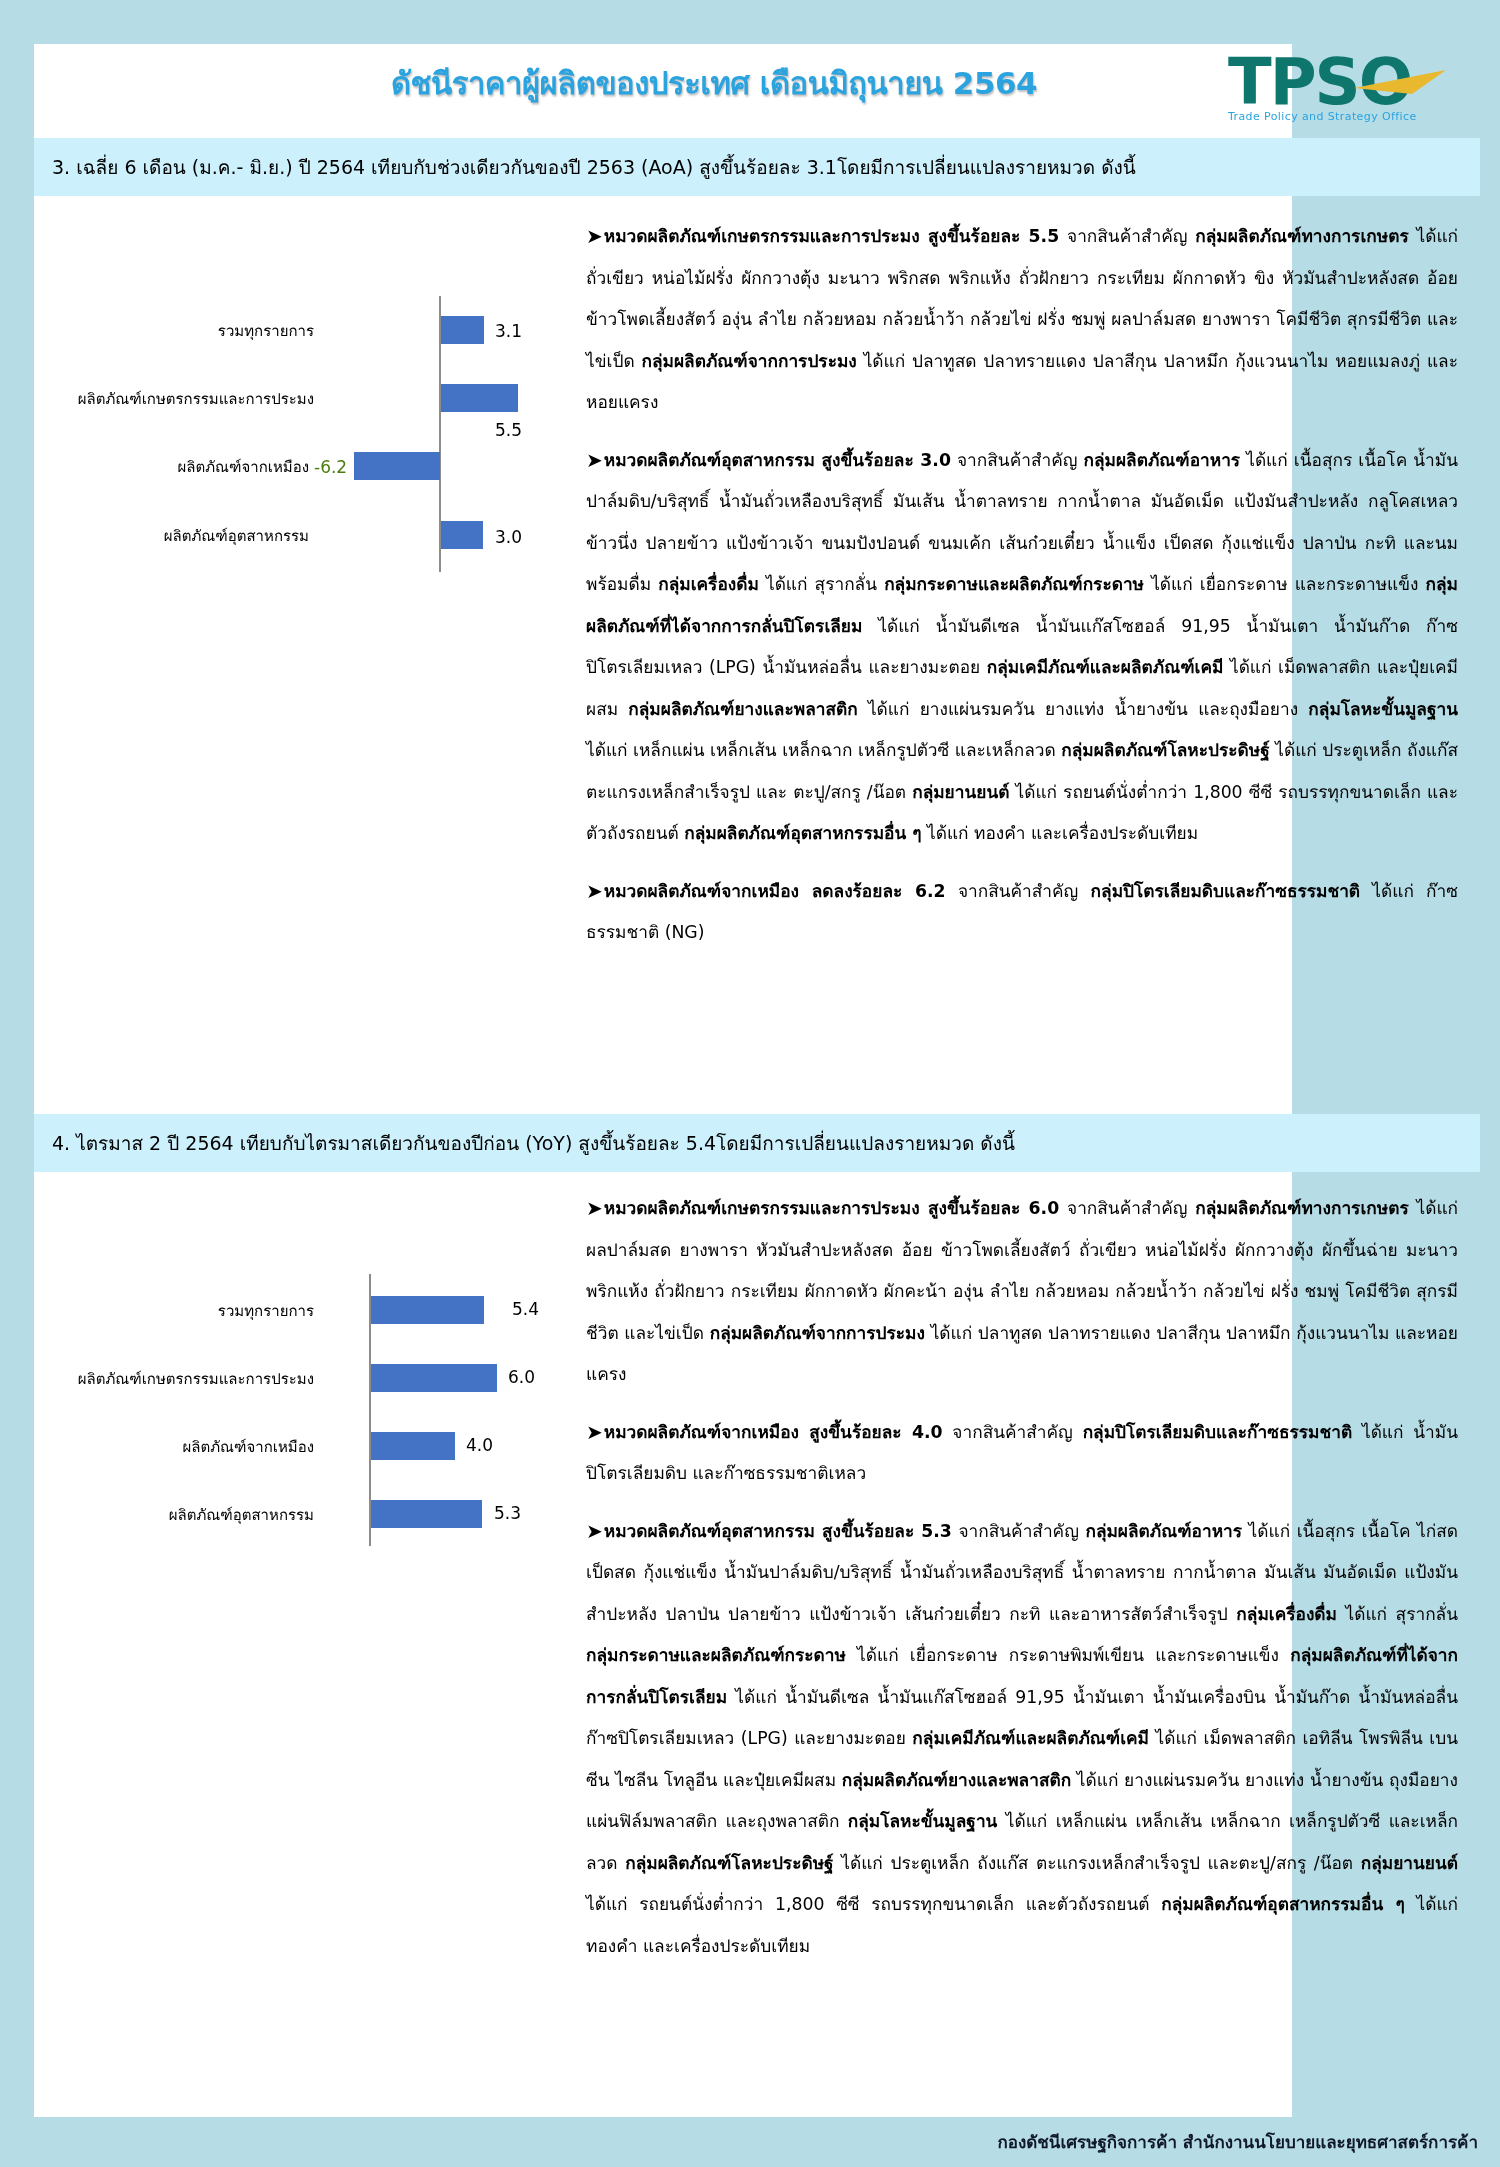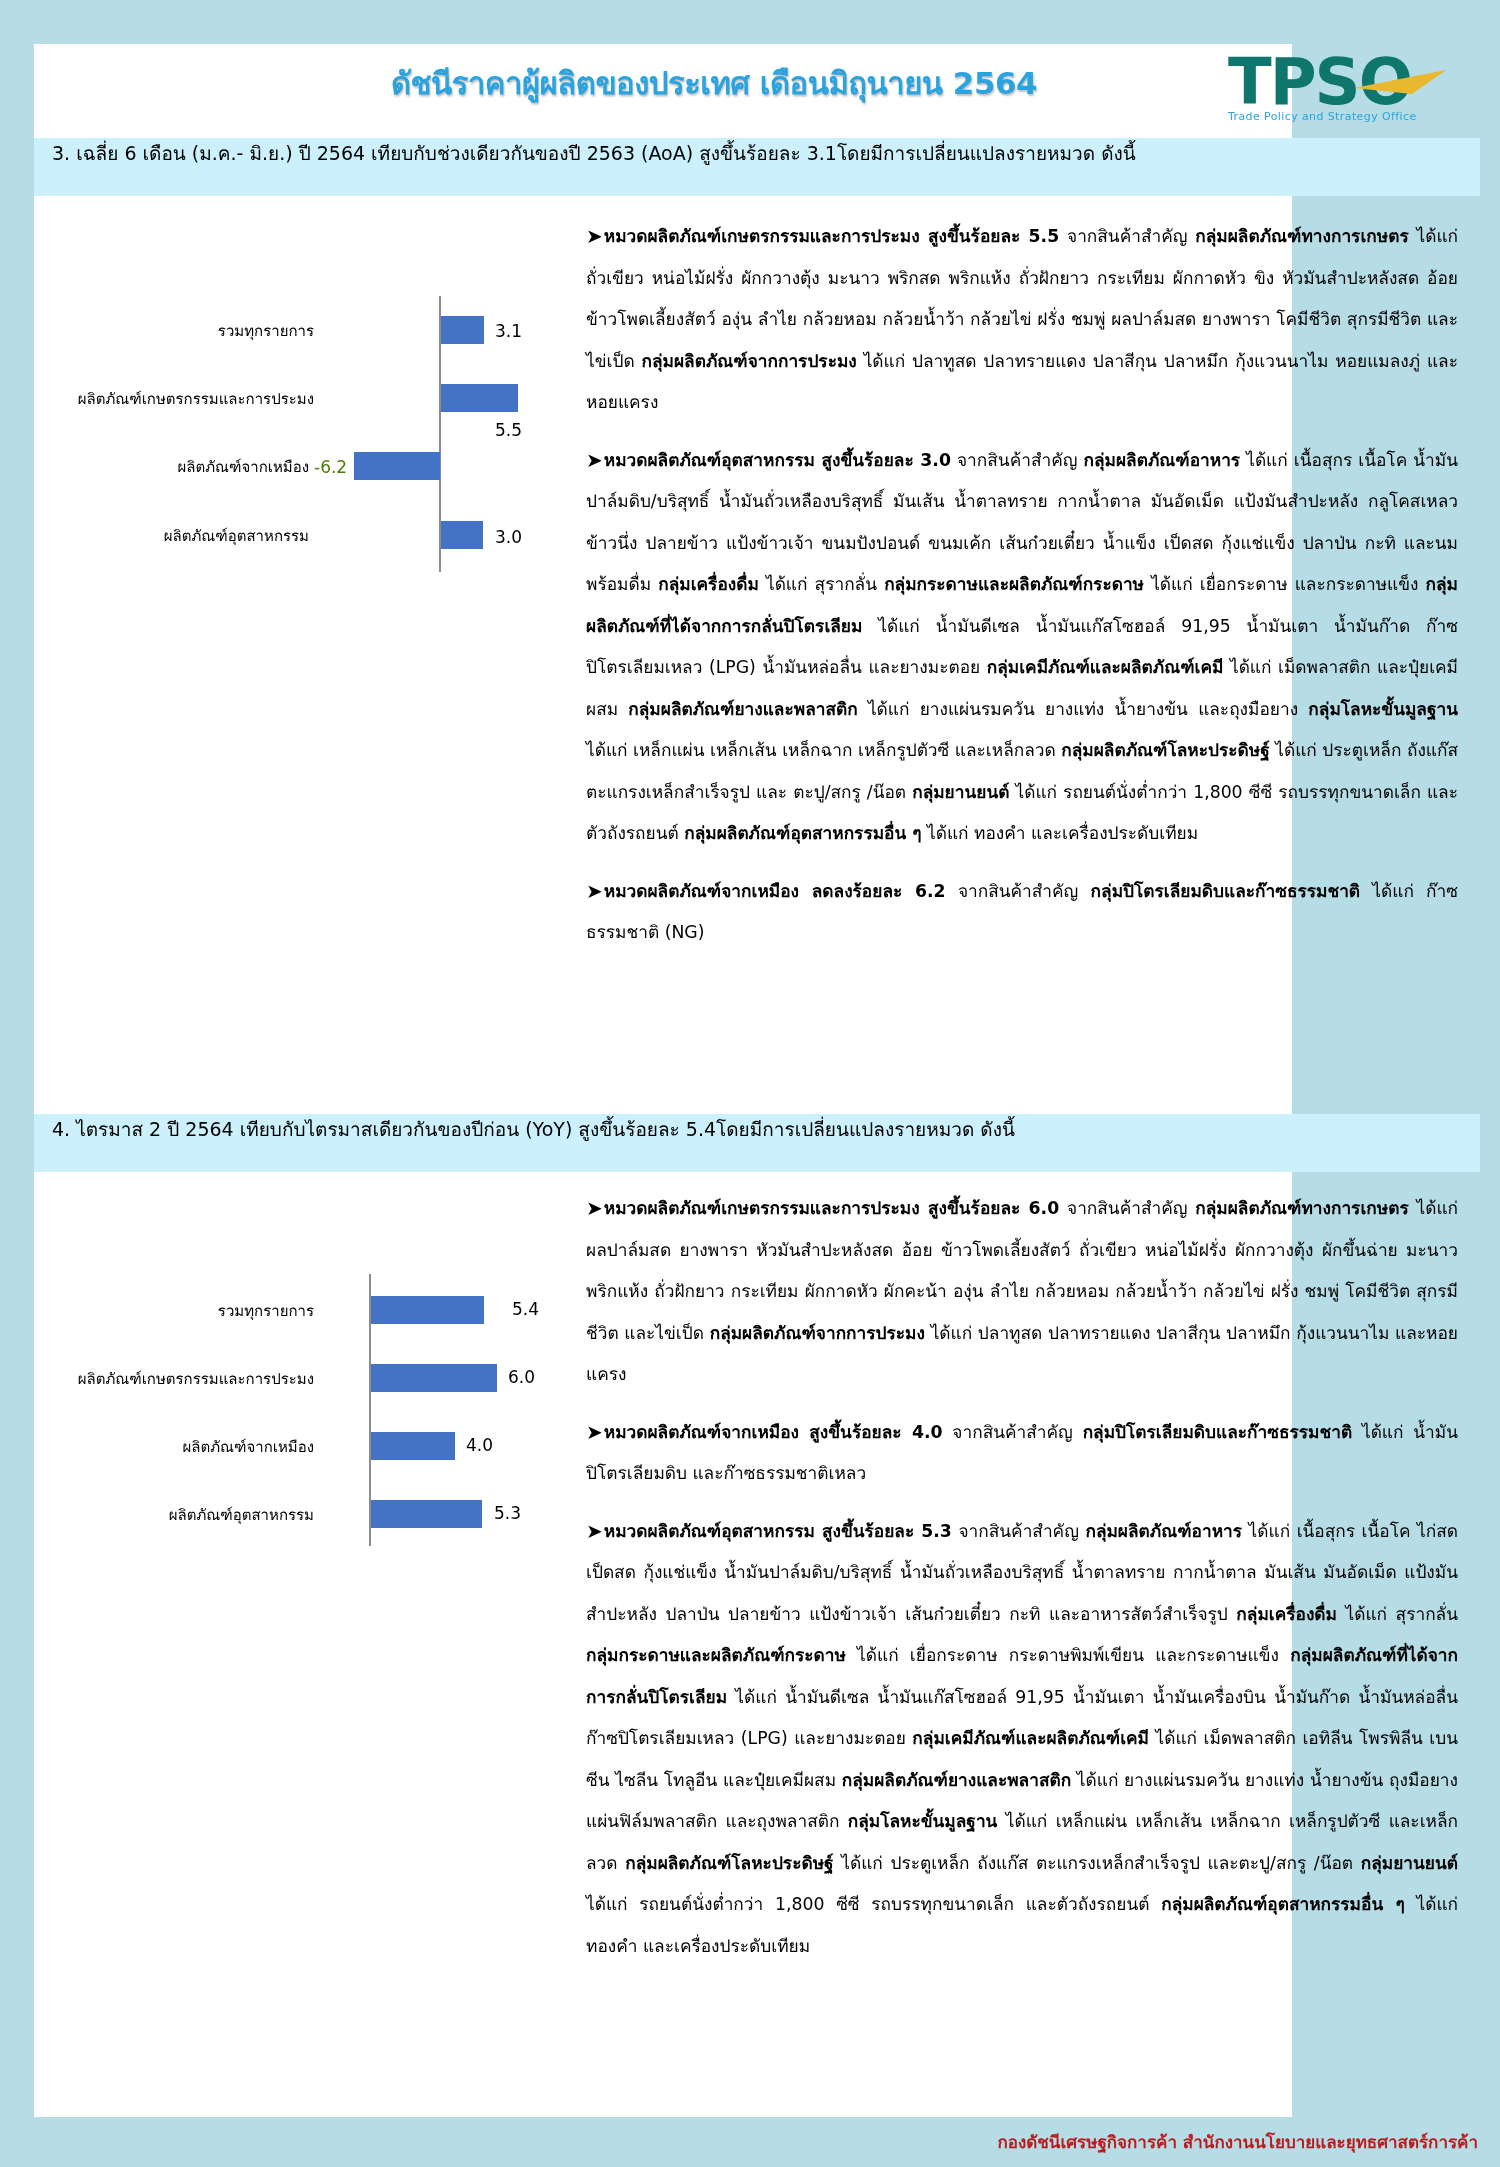--- a/index.html
+++ b/index.html
@@ -49,21 +49,21 @@
       position: absolute; left: 16px; top: 56px;
       font-size: 11px;
       color: #2aa3df;
       letter-spacing: 0.4px;
       white-space: nowrap;
     }
     .sec-header {
       position: absolute;
       left: 0; width: 1446px; height: 58px;
       background: #ccf0fc;
-      display: flex; 
+      display: flex; align-items: center;
       padding-left: 18px;
       font-size: 19px;
       white-space: nowrap;
     }
     .sec-header .light { font-weight: normal; }
     .chart {
       position: absolute;
       left: 0; width: 530px;
     }
     .axis {
@@ -95,21 +95,21 @@
       font-size: 20px;
       line-height: 1;
       vertical-align: -1px;
       margin-right: 1px;
     }
     .footer {
       position: absolute;
       right: 22px; top: 2128px;
       font-size: 17px;
       font-weight: bold;
-      color: #b91c1c;
+      color: #0f172a;
       white-space: nowrap;
     }
   </style>
 </head>
 <body>
 
 <div class="panel">
 
   <div class="title">ดัชนีราคาผู้ผลิตของประเทศ เดือนมิถุนายน 2564</div>
 

